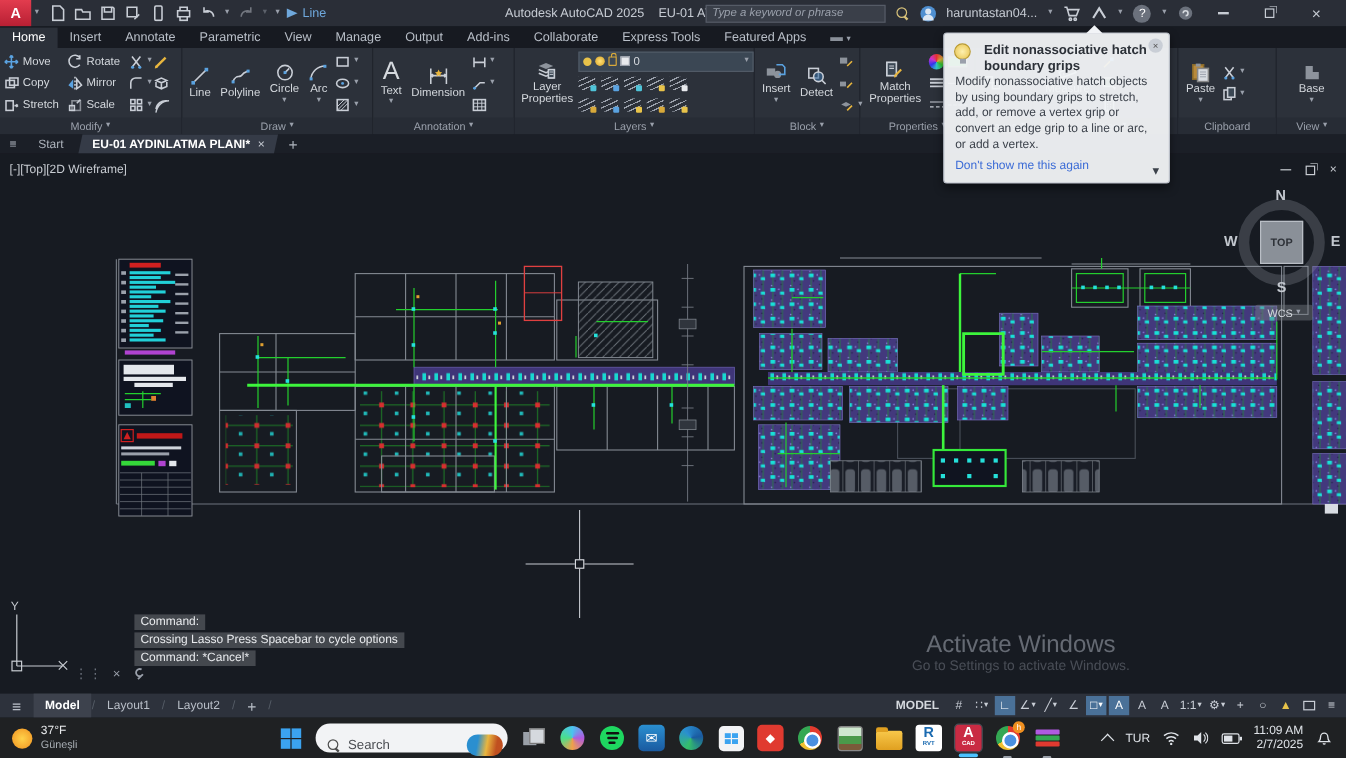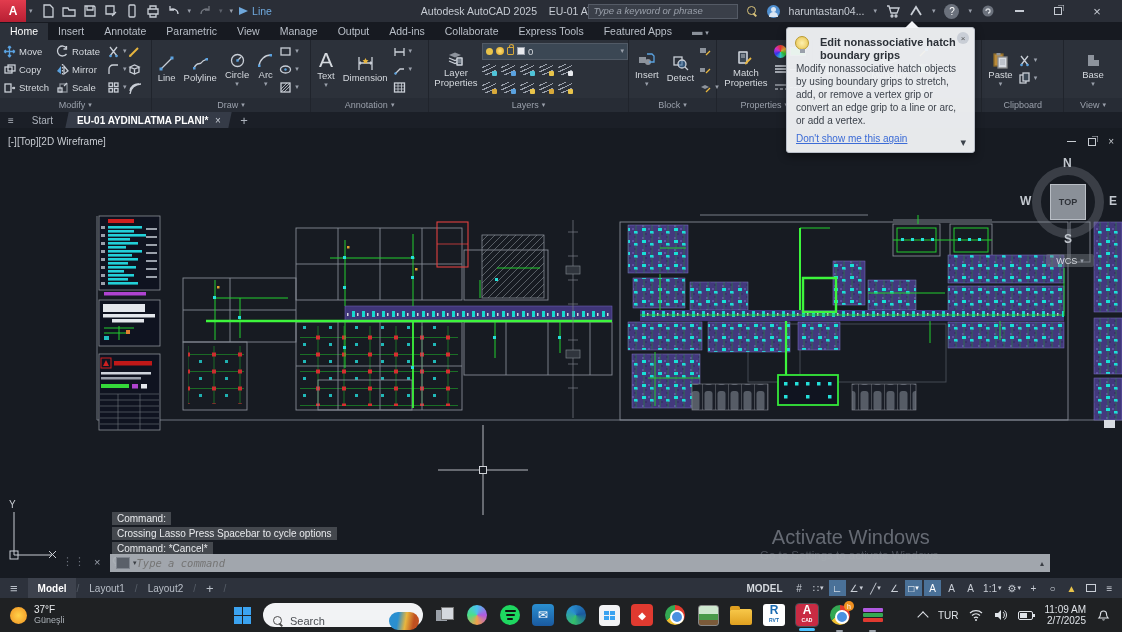--- a/index.html
+++ b/index.html
@@ -55,21 +55,21 @@
   .lyic{width:14px;height:11px;background:repeating-linear-gradient(-25deg,#9aa0ab 0 1px,transparent 1px 4px);position:relative;}
   .lyic::after{content:"";position:absolute;right:-1px;bottom:-1px;width:5px;height:5px;border-radius:1px;background:#4fc3d8;}
   .lyic.b::after{background:#5aa2e0;}.lyic.y::after{background:#e8c34a;}.lyic.g::after{background:#d8a93a;}.lyic.w::after{background:#e8eaee;}
   .swatchG{width:16px;height:9px;background:#35d83a;border:1px solid #888;}
   .cwheel{width:13px;height:13px;border-radius:50%;background:conic-gradient(#e33,#e8b63e,#3c3,#3cc,#33e,#c3c,#e33);}
   
   #tooltip{position:absolute;top:27px;left:786px;width:189px;background:rgba(242,244,247,0.95);border:1px solid #b9bec7;border-radius:3px;box-shadow:0 3px 8px rgba(0,0,0,.45);z-index:60;padding:8px 9px 6px;color:#2c3138;}
   #tooltip::before{content:"";position:absolute;top:-7px;left:118px;border-left:7px solid transparent;border-right:7px solid transparent;border-bottom:7px solid #f2f4f7;}
   .tt-title{font-size:11px;font-weight:bold;line-height:13px;margin-left:24px;margin-right:8px;}
   .tt-body{font-size:10px;line-height:13px;margin-top:0;color:#3c424b;}
-  .tt-link{font-size:10px;color:#3b6bd6;text-decoration:underline;margin-top:6px;display:inline-block;}
+  .tt-link{font-size:10px;color:#3b6bd6;margin-top:6px;display:inline-block;}
   .tt-close{position:absolute;top:4px;right:5px;width:12px;height:12px;border-radius:50%;background:#c9ced6;color:#555;font-size:8px;display:flex;align-items:center;justify-content:center;}
   .tt-caret{position:absolute;bottom:3px;right:8px;color:#3c424b;font-size:11px;}
   .bulb{position:absolute;left:8px;top:8px;width:14px;height:14px;border-radius:50%;background:radial-gradient(#fdf0b0,#e8c34a);border:1px solid #b99a30;}
   .bulb::after{content:"";position:absolute;left:4px;bottom:-4px;width:5px;height:4px;background:#9aa0ab;}
   
   #filetabs{position:absolute;top:112px;left:0;width:1122px;height:16px;background:#1b1f27;display:flex;align-items:stretch;color:#aeb4bd;font-size:10px;}
   .ftab{display:flex;align-items:center;padding:0 10px;gap:6px;}
   .ftab.active{background:#353b47;color:#fff;font-weight:bold;transform:skewX(-12deg);margin-left:4px;}
   .ftab.active>*{transform:skewX(12deg);}
   
@@ -959,26 +959,20 @@
   </div>
 
   <div id="cmdgrip">
     <span style="letter-spacing:1px;color:#6b717c">⋮⋮</span>
     <span>×</span>
     <svg width="12" height="12" viewBox="0 0 12 12">
         <path d="M10,2 a3,3 0 1 0 1,4 L7,10" stroke="#9aa0ab" fill="none" stroke-width="1.5"></path>
       </svg>
   </div>
 
-  <div id="cmdbar">
-    <span class="promptbox"></span>
-    <span class="cv" style="color:#3a3e44">▾</span>
-    <input placeholder="Type a command" style="">
-    <span class="cmdup">▴</span>
-  </div>
 </div>
 
 <div id="statusbar">
   <span class="ltab" style="font-size:13px">
       <span>≡</span>
     </span>
   <span class="ltab active">
       <span>Model</span>
     </span>
   <span style="color:#555c66">/</span>

